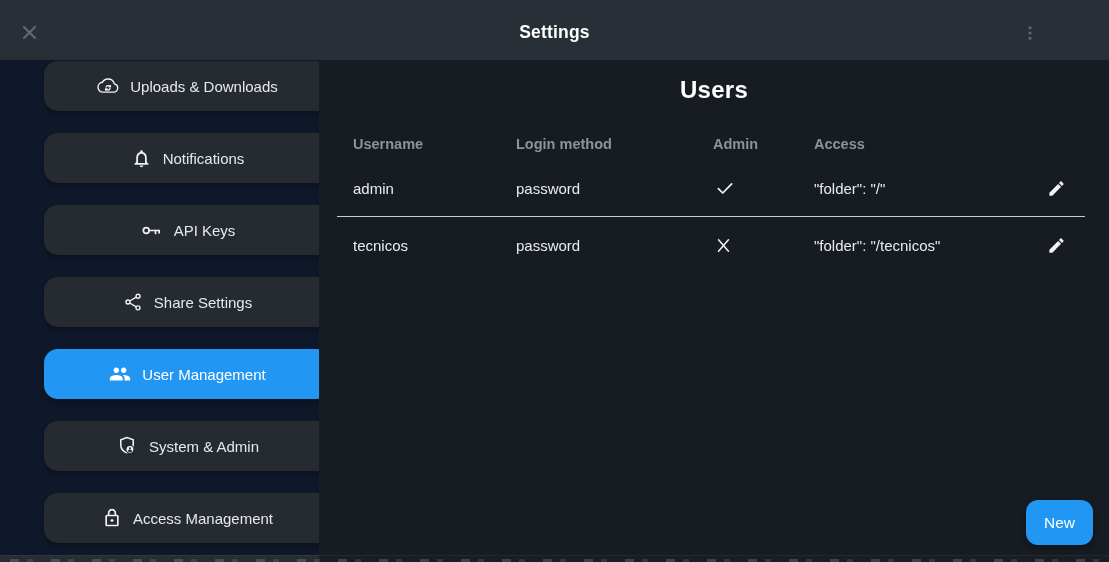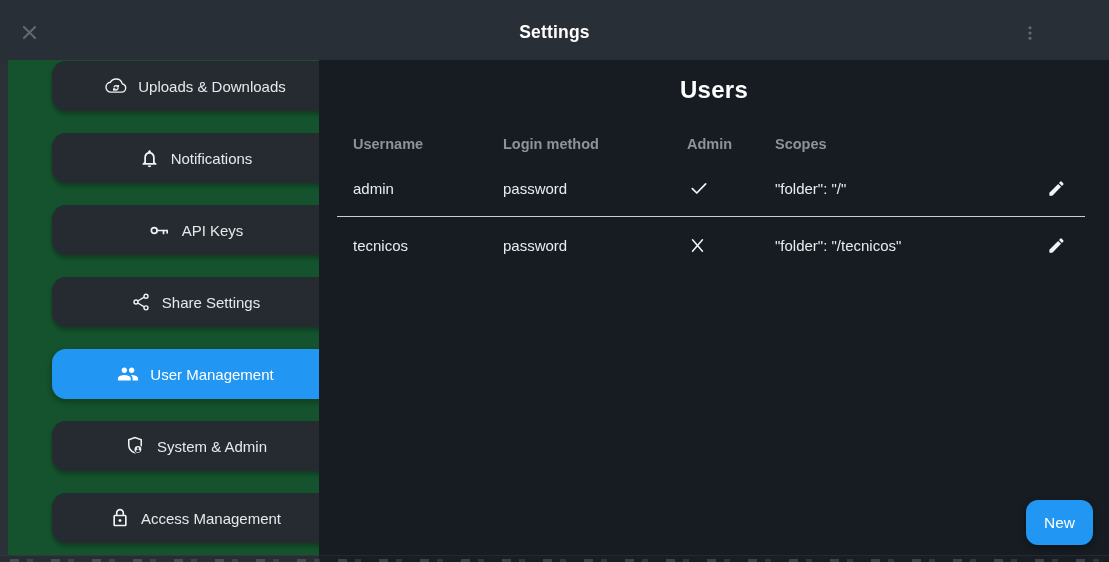--- a/index.html
+++ b/index.html
@@ -26,22 +26,22 @@
     position: absolute; top: 50%; transform: translateY(-50%);
     width: 34px; height: 34px; display: flex; align-items: center; justify-content: center;
     cursor: pointer; border-radius: 6px; background: transparent; border: none;
   }
   .icon-btn.close { left: 12px; }
   .icon-btn.kebab { right: 62px; }
   .muted-icon { color: #5d6b77; }
 
   
   .sidebar {
-    position: absolute; top: 60px; left: 8px; width: 375px; bottom: 7px;
-    background: #14532d;
+    position: absolute; top: 60px; left: 0; width: 375px; bottom: 7px;
+    background: #0f172a;
     padding-top: 1px;
   }
   .side-item {
     width: 287px; height: 50px; margin: 0 auto 22px auto;
     background: #252b31;
     border: none;
     border-radius: 14px;
     display: flex; align-items: center; justify-content: center; gap: 11px;
     color: #e6e9ea; font-size: 15px; font-family: inherit;
     box-shadow: 0 3px 4px rgba(0,0,0,.28);
@@ -67,20 +67,21 @@
     letter-spacing: .3px;
   }
   .utable {
     margin: 23px 24px 0 18px;
   }
   .trow {
     display: grid;
     grid-template-columns: 150px 184px 88px 1fr 40px;
     align-items: center;
     padding-left: 16px;
+    gap: 13px;
   }
   .trow.head { height: 33px; color: #8b939c; font-weight: bold; font-size: 14.5px; }
   .trow.data { height: 57px; font-size: 15px; color: #e9ecee; }
   .trow.divided { border-bottom: 1px solid #c9ced3; }
   .cell-admin { display: flex; align-items: center; padding-left: 2px; }
   .cell-actions { display: flex; justify-content: flex-start; }
   .edit-btn {
     background: none; border: none; cursor: pointer; padding: 2px;
     display: flex; align-items: center; color: #f2f3f4;
   }
@@ -201,21 +202,21 @@
 </nav>
 
 <main class="panel">
   <h1 class="panel-title">Users</h1>
 
   <div class="utable">
     <div class="trow head">
       <div>Username</div>
       <div>Login method</div>
       <div>Admin</div>
-      <div>Scopes</div>
+      <div>Access</div>
       <div></div>
     </div>
 
     <div class="trow data divided">
       <div>admin</div>
       <div>password</div>
       <div class="cell-admin">
         <svg width="20" height="20" viewBox="0 0 24 24" fill="none" stroke="#f2f3f4" stroke-width="2.1" stroke-linecap="round" stroke-linejoin="round">
           <polyline points="4,12.8 9.3,18 20,7"></polyline>
         </svg>

